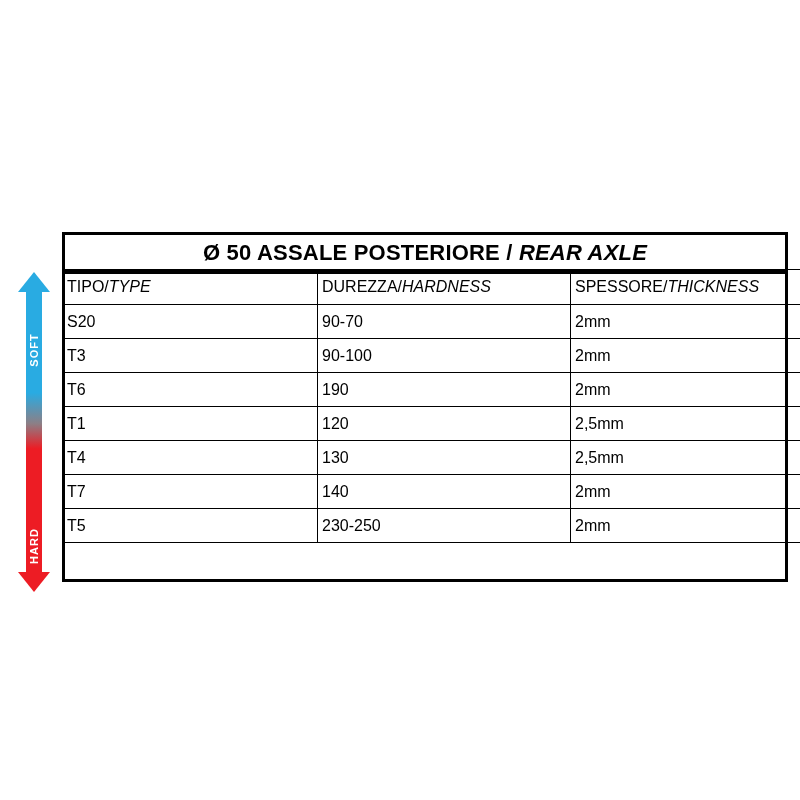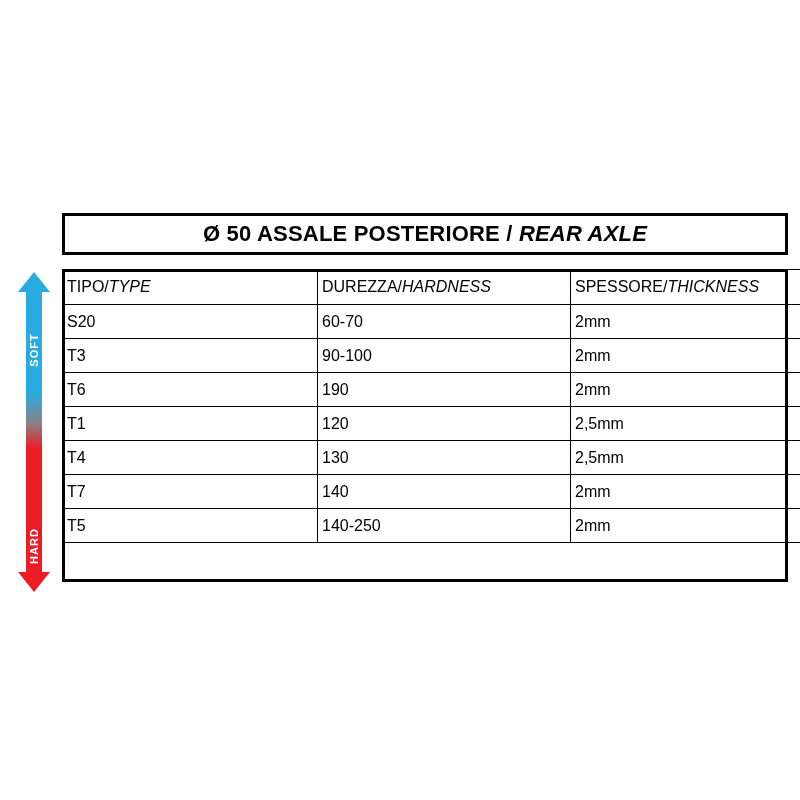--- a/index.html
+++ b/index.html
@@ -70,21 +70,21 @@
     letter-spacing: 1px;
     white-space: nowrap;
   }
   #scale .label-soft { top: 52px; }
   #scale .label-hard { top: 248px; }
 
   
   #title-bar {
     position: absolute;
     left: 62px;
-    top: 213px;
+    top: 232px;
     width: 726px;
     height: 42px;
     border: 3px solid #000000;
     box-sizing: border-box;
     display: flex;
     align-items: center;
     justify-content: center;
   }
   #title-bar .title-text {
     font-size: 22px;
@@ -161,21 +161,21 @@
     <thead>
       <tr>
         <th class="col-type hdr"><span class="reg">TIPO/</span><span class="ital">TYPE</span></th>
         <th class="col-hardness hdr"><span class="reg">DUREZZA/</span><span class="ital">HARDNESS</span></th>
         <th class="col-thickness hdr"><span class="reg">SPESSORE/</span><span class="ital">THICKNESS</span></th>
       </tr>
     </thead>
     <tbody>
       <tr>
         <td>S20</td>
-        <td>60-70</td>
+        <td>90-70</td>
         <td>2mm</td>
       </tr>
       <tr>
         <td>T3</td>
         <td>90-100</td>
         <td>2mm</td>
       </tr>
       <tr>
         <td>T6</td>
         <td>190</td>
@@ -191,21 +191,21 @@
         <td>130</td>
         <td>2,5mm</td>
       </tr>
       <tr>
         <td>T7</td>
         <td>140</td>
         <td>2mm</td>
       </tr>
       <tr>
         <td>T5</td>
-        <td>140-250</td>
+        <td>230-250</td>
         <td>2mm</td>
       </tr>
     </tbody>
   </table>
 
   <div id="table-outline"></div>
 
 </div>
 
 </body></html>

